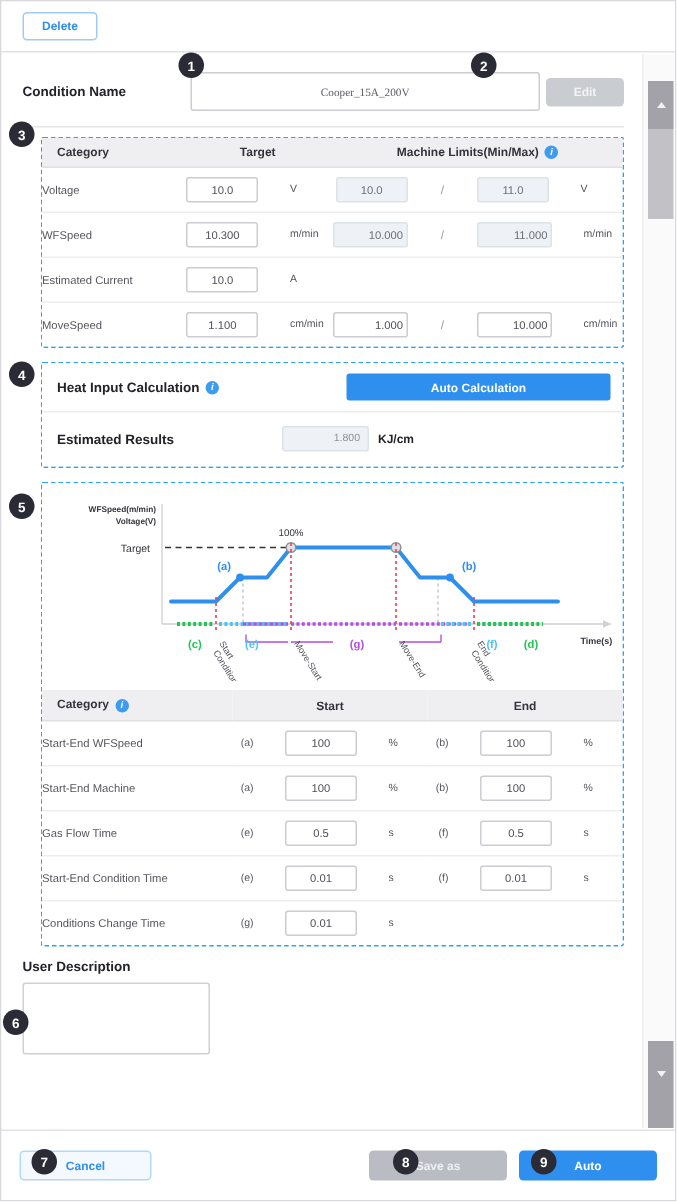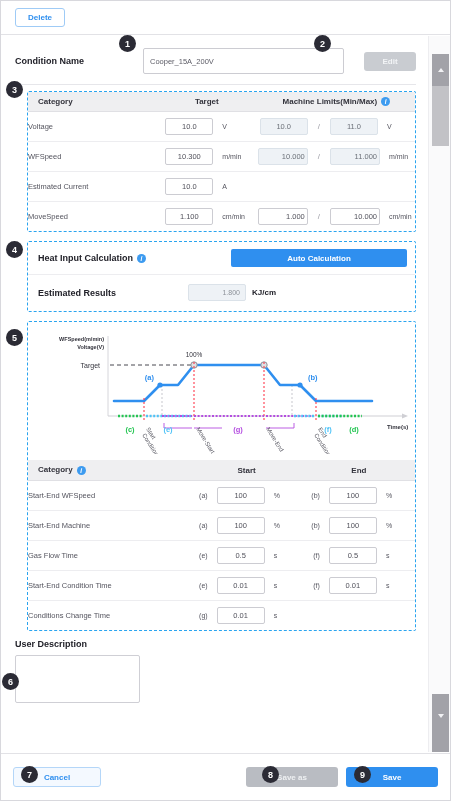--- a/index.html
+++ b/index.html
@@ -24,26 +24,27 @@
   .delete-btn {
     font-size:8px; font-weight:bold; color:#2f8fef;
     border:1px solid #9fcbf6; border-radius:3px; background:#fff;
     padding:4px 12px; cursor:pointer;
   }
 
   
   .content { position:absolute; top:35px; left:0; right:22px; bottom:48px; background:#fff; overflow:hidden; }
 
   
-  .cname-row { display:flex; align-items:center; padding:12px 12px 10px 14px; gap:20px; }
+  .cname-row { display:flex; align-items:center; padding:12px 12px 10px 14px; gap:4px; }
   .cname-label { font-size:9px; font-weight:bold; color:#22222a; width:108px; }
   .cname-input {
     flex:1; height:19px; border:1px solid #ccccd2; border-radius:2px;
     background:#fff; font-size:7.5px; color:#5c5c66; padding:12px 6px;
-    font-family:Liberation Sans, sans-serif;
+    font-family:Liberation Serif, serif;
+    text-align:center;
   }
   .edit-btn {
     width:52px; height:19px; background:#c9ccd1; color:#f2f4f6; border:none; border-radius:3px;
     font-size:8px; font-weight:bold; cursor:pointer;
   }
 
   .hr { height:1px; background:#e6e6ea; margin:0 12px; }
 
   
   .dashed { border:1px dashed #2aa4ef; border-radius:2px; margin:6px 12px 0 26px; background:#fff; }
@@ -53,21 +54,21 @@
   table.grid th {
     background:#efeff1; font-size:8px; font-weight:bold; color:#33333c;
     padding:5px 16px; text-align:center; border-bottom:1px solid #e0e0e4;
   }
   table.grid th.left { text-align:left; padding-left:10px; }
   table.grid td {
     border-bottom:1px solid #ededf0; padding:6px 0; font-size:7.5px; color:#55555f; vertical-align:middle;
   }
   table.grid tr:last-child td { border-bottom:none; }
   td.cat { padding-left:10px; color:#55555f; }
-  .cell { display:flex; align-items:center; gap:9px; justify-content:center; }
+  .cell { display:flex; align-items:center; gap:21px; justify-content:center; }
   .num {
     width:48px; height:17px; border:1px solid #ccccd2; border-radius:2px; background:#fff;
     text-align:center; font-size:7.5px; color:#50505a; font-family:"Liberation Sans", sans-serif;
   }
   .num.ro { background:#eef2f6; border-color:#dbe2e9; color:#6b7078; }
   .num.wide { width:50px;text-align:right; }
   .unit { font-size:7px; color:#55555f; min-width:26px; text-align:left; }
   .slash { color:#9a9aa3; font-size:8px; padding:0 1px; }
   .tag { font-size:7px; color:#55555f; width:14px; text-align:right; }
 
@@ -417,21 +418,21 @@
     <div class="sb-thumb"></div>
     <div class="sb-arrow-down">
         <span class="caret down"></span>
       </div>
   </div>
 
   <div class="footer">
     <button class="cancel-btn">Cancel</button>
     <div class="spacer"></div>
     <button class="saveas-btn">Save as</button>
-    <button class="save-btn">Save</button>
+    <button class="save-btn">Auto</button>
   </div>
 
   <div class="badge" style="left:118px; top:34px">1</div>
   <div class="badge" style="left:313px; top:34px">2</div>
   <div class="badge" style="left:5px;   top:80px">3</div>
   <div class="badge" style="left:5px;   top:240px">4</div>
   <div class="badge" style="left:5px;   top:328px">5</div>
   <div class="badge" style="left:1px;   top:672px">6</div>
   <div class="badge" style="left:20px;  top:765px">7</div>
   <div class="badge" style="left:261px; top:765px">8</div>

